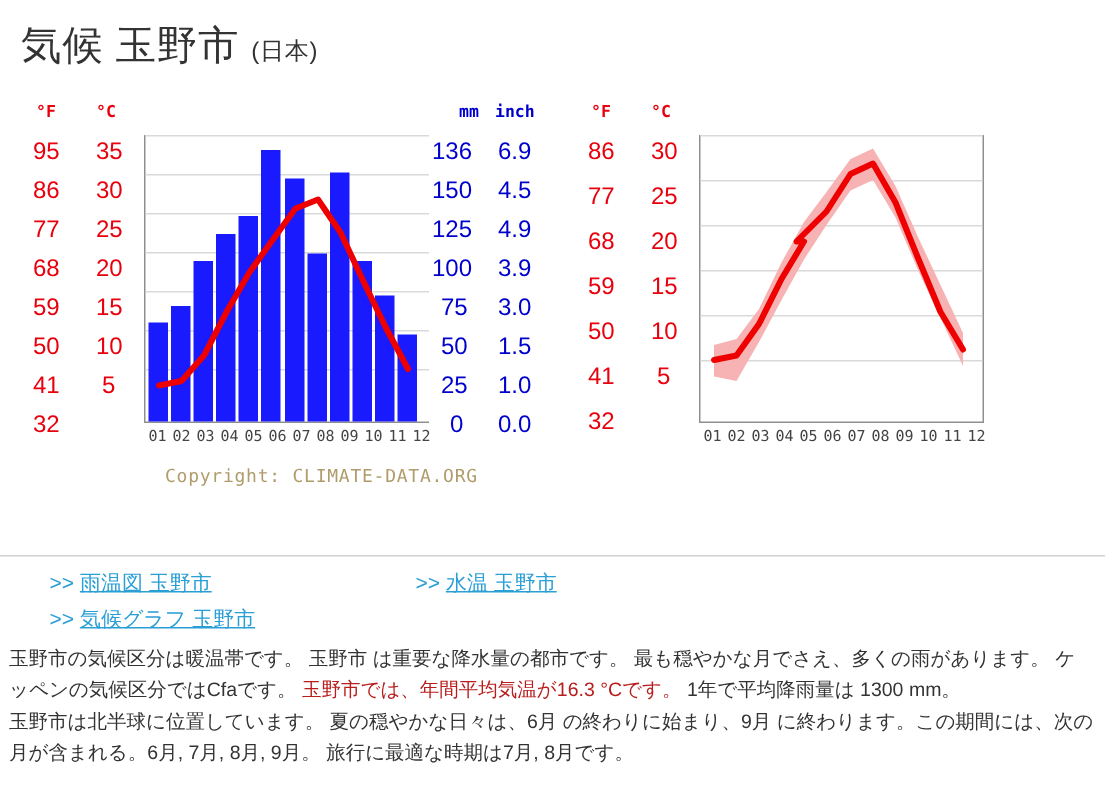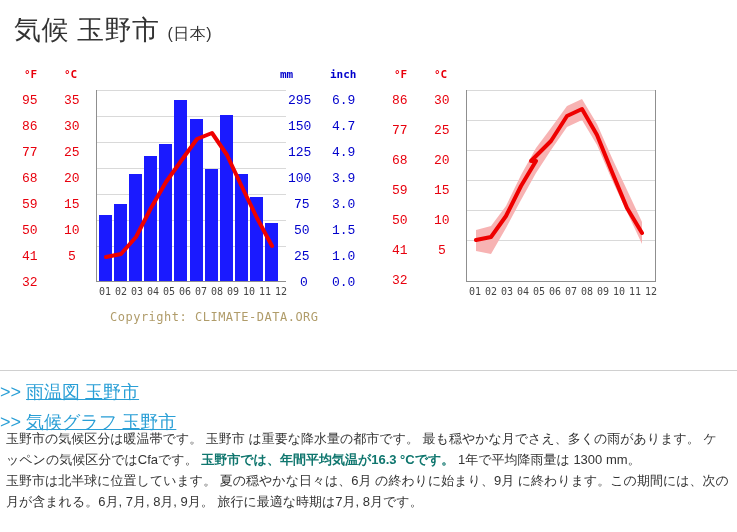--- a/index.html
+++ b/index.html
@@ -30,22 +30,22 @@
   }
 
   
   .chart-left {
     position: absolute;
     left: 0; top: 0;
     width: 380px; height: 260px;
   }
   .axis-label {
     position: absolute;
-    font-family: Liberation Mono, monospace;
-    font-size: 13px;
+    font-family: Liberation Sans, sans-serif;
+    font-size: 16px;
     color: #e8000d;
   }
   .axis-label.blue { color: #0000cc; }
   .axis-head {
     position: absolute;
     font-family: "DejaVu Sans Mono", monospace;
     font-size: 11px;
     font-weight: bold;
     color: #e8000d;
   }
@@ -97,83 +97,83 @@
   .links {
     position: absolute;
     top: 370px; left: 0; width: 737px;
     border-top: 1px solid #d0d0d0;
     padding-top: 9px;
   }
   .links-row {
     display: flex;
     margin-bottom: 6px;
   }
-  .link-cell { width: 244px; padding-left: 0; font-size: 18px; }
+  .link-cell { width: 244px; padding-left: 33px; font-size: 14px; }
   .link-cell a {
     color: #2a9fd6;
     text-decoration: underline;
   }
   .link-pre { color: #2a9fd6; text-decoration: none; }
 
   
   .desc {
     position: absolute;
     top: 428px; left: 0; width: 737px;
     padding: 0 8px 0 6px;
     font-size: 13px;
     line-height: 1.62;
     color: #333;
   }
-  .hl { color: #0f766e; font-weight: bold; }
+  .hl { color: #b91c1c; font-weight: normal; }
 </style>
 </head>
 <body>
 
 <div class="page-title">
   <span>気候 玉野市</span>
   <span class="sub">(日本)</span>
 </div>
 
 <div class="charts-wrap">
 
   <div class="chart-left">
 
     <div class="axis-head" style="left:24px; top:8px;">°F</div>
     <div class="axis-head" style="left:64px; top:8px;">°C</div>
-    <div class="axis-head blue" style="left:280px; top:8px;">mm</div>
+    <div class="axis-head blue" style="left:306px; top:8px;">mm</div>
     <div class="axis-head blue" style="left:330px; top:8px;">inch</div>
 
     <div class="axis-label" style="left:22px; top:33px;">95</div>
     <div class="axis-label" style="left:22px; top:59px;">86</div>
     <div class="axis-label" style="left:22px; top:85px;">77</div>
     <div class="axis-label" style="left:22px; top:111px;">68</div>
     <div class="axis-label" style="left:22px; top:137px;">59</div>
     <div class="axis-label" style="left:22px; top:163px;">50</div>
     <div class="axis-label" style="left:22px; top:189px;">41</div>
     <div class="axis-label" style="left:22px; top:215px;">32</div>
 
     <div class="axis-label" style="left:64px; top:33px;">35</div>
     <div class="axis-label" style="left:64px; top:59px;">30</div>
     <div class="axis-label" style="left:64px; top:85px;">25</div>
     <div class="axis-label" style="left:64px; top:111px;">20</div>
     <div class="axis-label" style="left:64px; top:137px;">15</div>
     <div class="axis-label" style="left:64px; top:163px;">10</div>
     <div class="axis-label" style="left:68px; top:189px;">5</div>
 
-    <div class="axis-label blue" style="left:288px; top:33px;">295</div>
+    <div class="axis-label blue" style="left:288px; top:33px;">136</div>
     <div class="axis-label blue" style="left:288px; top:59px;">150</div>
     <div class="axis-label blue" style="left:288px; top:85px;">125</div>
     <div class="axis-label blue" style="left:288px; top:111px;">100</div>
     <div class="axis-label blue" style="left:294px; top:137px;">75</div>
     <div class="axis-label blue" style="left:294px; top:163px;">50</div>
     <div class="axis-label blue" style="left:294px; top:189px;">25</div>
     <div class="axis-label blue" style="left:300px; top:215px;">0</div>
 
     <div class="axis-label blue" style="left:332px; top:33px;">6.9</div>
-    <div class="axis-label blue" style="left:332px; top:59px;">4.7</div>
+    <div class="axis-label blue" style="left:332px; top:59px;">4.5</div>
     <div class="axis-label blue" style="left:332px; top:85px;">4.9</div>
     <div class="axis-label blue" style="left:332px; top:111px;">3.9</div>
     <div class="axis-label blue" style="left:332px; top:137px;">3.0</div>
     <div class="axis-label blue" style="left:332px; top:163px;">1.5</div>
     <div class="axis-label blue" style="left:332px; top:189px;">1.0</div>
     <div class="axis-label blue" style="left:332px; top:215px;">0.0</div>
 
     <div class="plot" style="left:96px; top:30px; width:190px; height:192px;">
       <div class="gridline" style="top:0px;"></div>
       <div class="gridline" style="top:26px;"></div>
@@ -265,20 +265,24 @@
     <div class="xtick" style="left:263px; top:226px;">12</div>
   </div>
 </div>
 
 <div class="links">
   <div class="links-row">
     <div class="link-cell">
       <span class="link-pre">&gt;&gt;</span>
       <a href="#">雨温図 玉野市</a>
     </div>
+    <div class="link-cell">
+      <span class="link-pre">&gt;&gt;</span>
+      <a href="#">水温 玉野市</a>
+    </div>
   </div>
   <div class="links-row">
     <div class="link-cell">
       <span class="link-pre">&gt;&gt;</span>
       <a href="#">気候グラフ 玉野市</a>
     </div>
     <div class="link-cell"></div>
   </div>
 </div>
 

